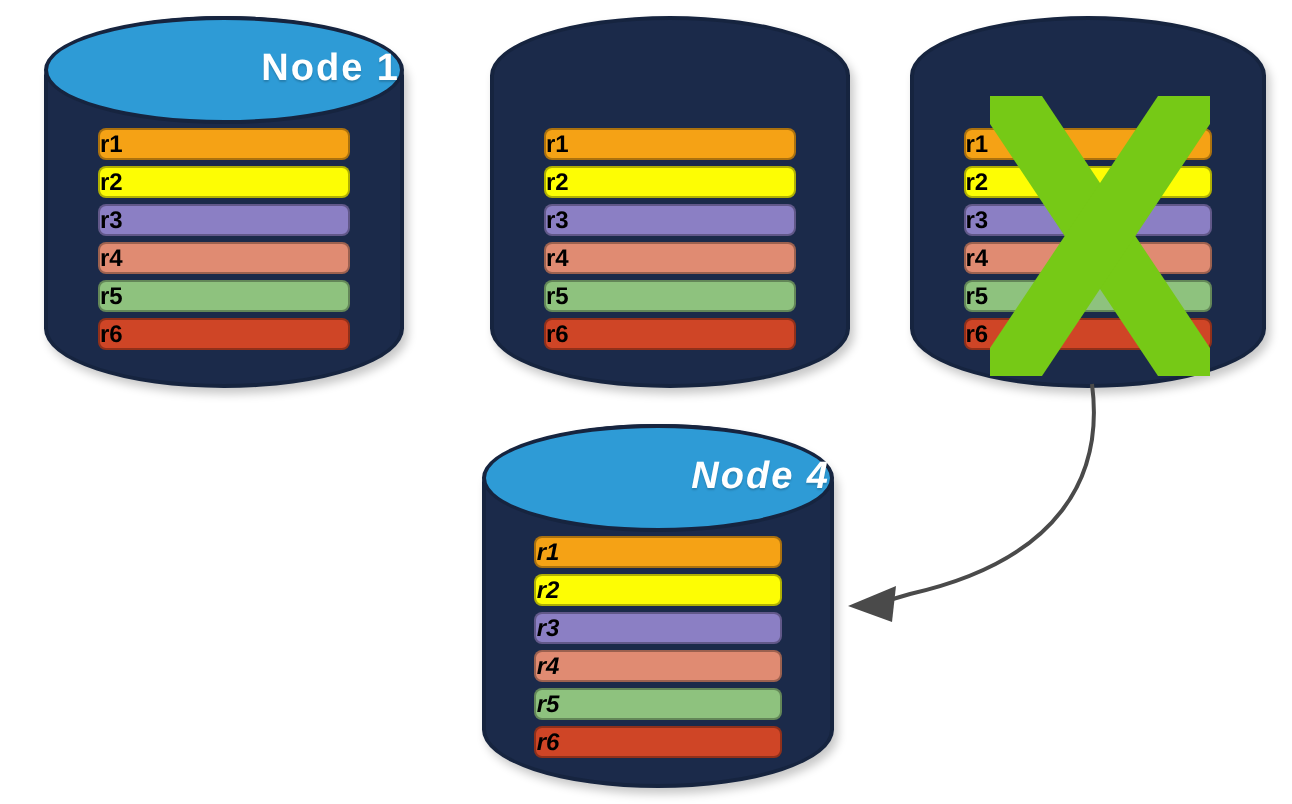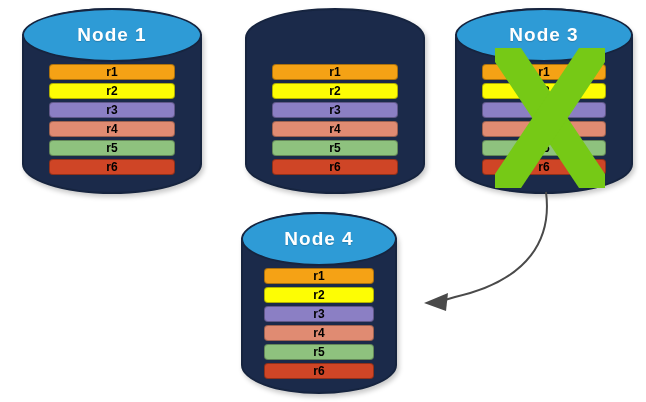--- a/index.html
+++ b/index.html
@@ -40,21 +40,21 @@
     left: 0;
     top: 0;
     width: 100%;
     height: 54px;
     background: #2e9bd6;
     border: 2px solid #16243f;
     border-radius: 50%;
     box-sizing: border-box;
     display: flex;
     align-items: center;
-    justify-content: center;
+    justify-content: flex-end;
   }
   .node-title {
     color: #ffffff;
     font-size: 19px;
     font-weight: bold;
     letter-spacing: 1px;
     white-space: nowrap;
     text-shadow: 0 1px 1px rgba(0,0,0,0.18);
     pointer-events: none;
   }
@@ -69,21 +69,20 @@
     flex-direction: column;
     gap: 3px;
   }
   .row-bar {
     height: 16px;
     border-radius: 4px;
     border: 1px solid rgba(0,0,0,0.30);
     box-sizing: border-box;
     display: flex;
     align-items: center;
-    justify-content: center;
     font-size: 12px;
     font-weight: bold;
     color: #000000;
     line-height: 1;
   }
 
   
   .fail-cross {
     position: absolute;
     pointer-events: none;
@@ -150,23 +149,20 @@
           <span>r5</span>
         </div>
       <div class="row-bar" style="background:#cf4526;">
           <span>r6</span>
         </div>
     </div>
   </div>
 
   <div class="node" style="left:455px; top:8px; width:178px; height:186px;">
     <div class="node-body"></div>
-    <div class="node-top">
-      <span class="node-title">Node  3</span>
-    </div>
     <div class="rows">
       <div class="row-bar" style="background:#f5a215;">
           <span>r1</span>
         </div>
       <div class="row-bar" style="background:#fdfd04;">
           <span>r2</span>
         </div>
       <div class="row-bar" style="background:#8b7fc4;">
           <span>r3</span>
         </div>
@@ -180,21 +176,21 @@
           <span>r6</span>
         </div>
     </div>
   </div>
 
   <svg class="fail-cross" style="left:487px; top:48px;" width="126" height="140" viewBox="0 0 126 140">
     <polygon points="8,0 34,0 118,126 118,140 92,140 8,14" fill="#76c916"></polygon>
     <polygon points="118,0 92,0 8,126 8,140 34,140 118,14" fill="#76c916"></polygon>
   </svg>
 
-  <div class="node" style="left:241px; top:212px; width:156px; height:182px;">
+  <div class="node" style="left:241px; top:212px; width:176px; height:182px;font-style:italic;">
     <div class="node-body"></div>
     <div class="node-top">
       <span class="node-title">Node  4</span>
     </div>
     <div class="rows">
       <div class="row-bar" style="background:#f5a215;">
           <span>r1</span>
         </div>
       <div class="row-bar" style="background:#fdfd04;">
           <span>r2</span>

